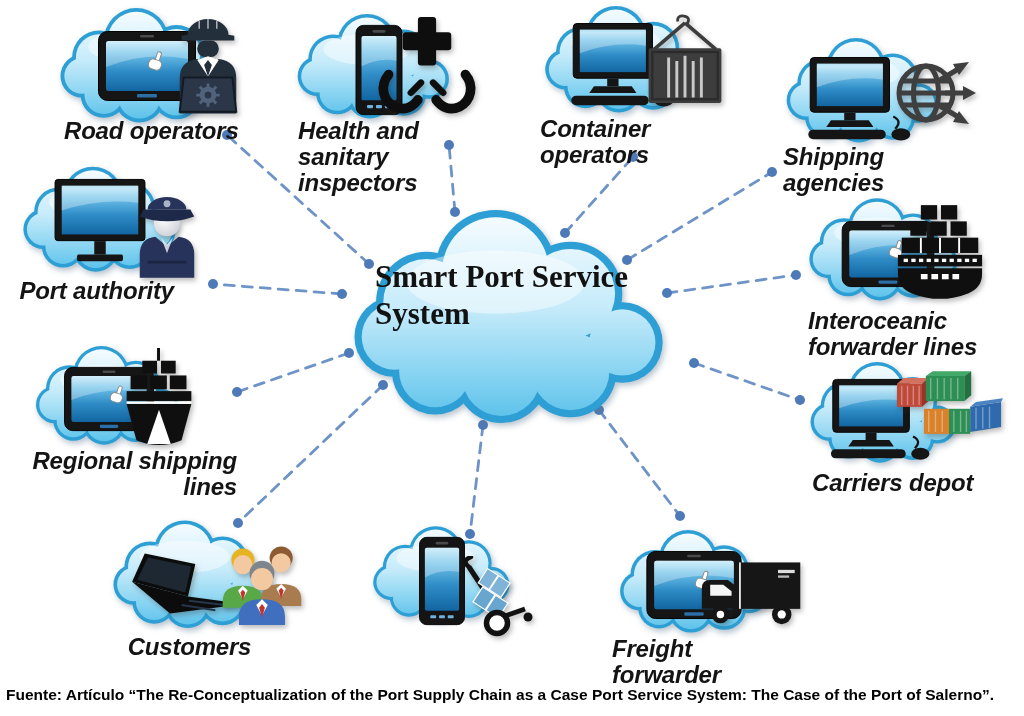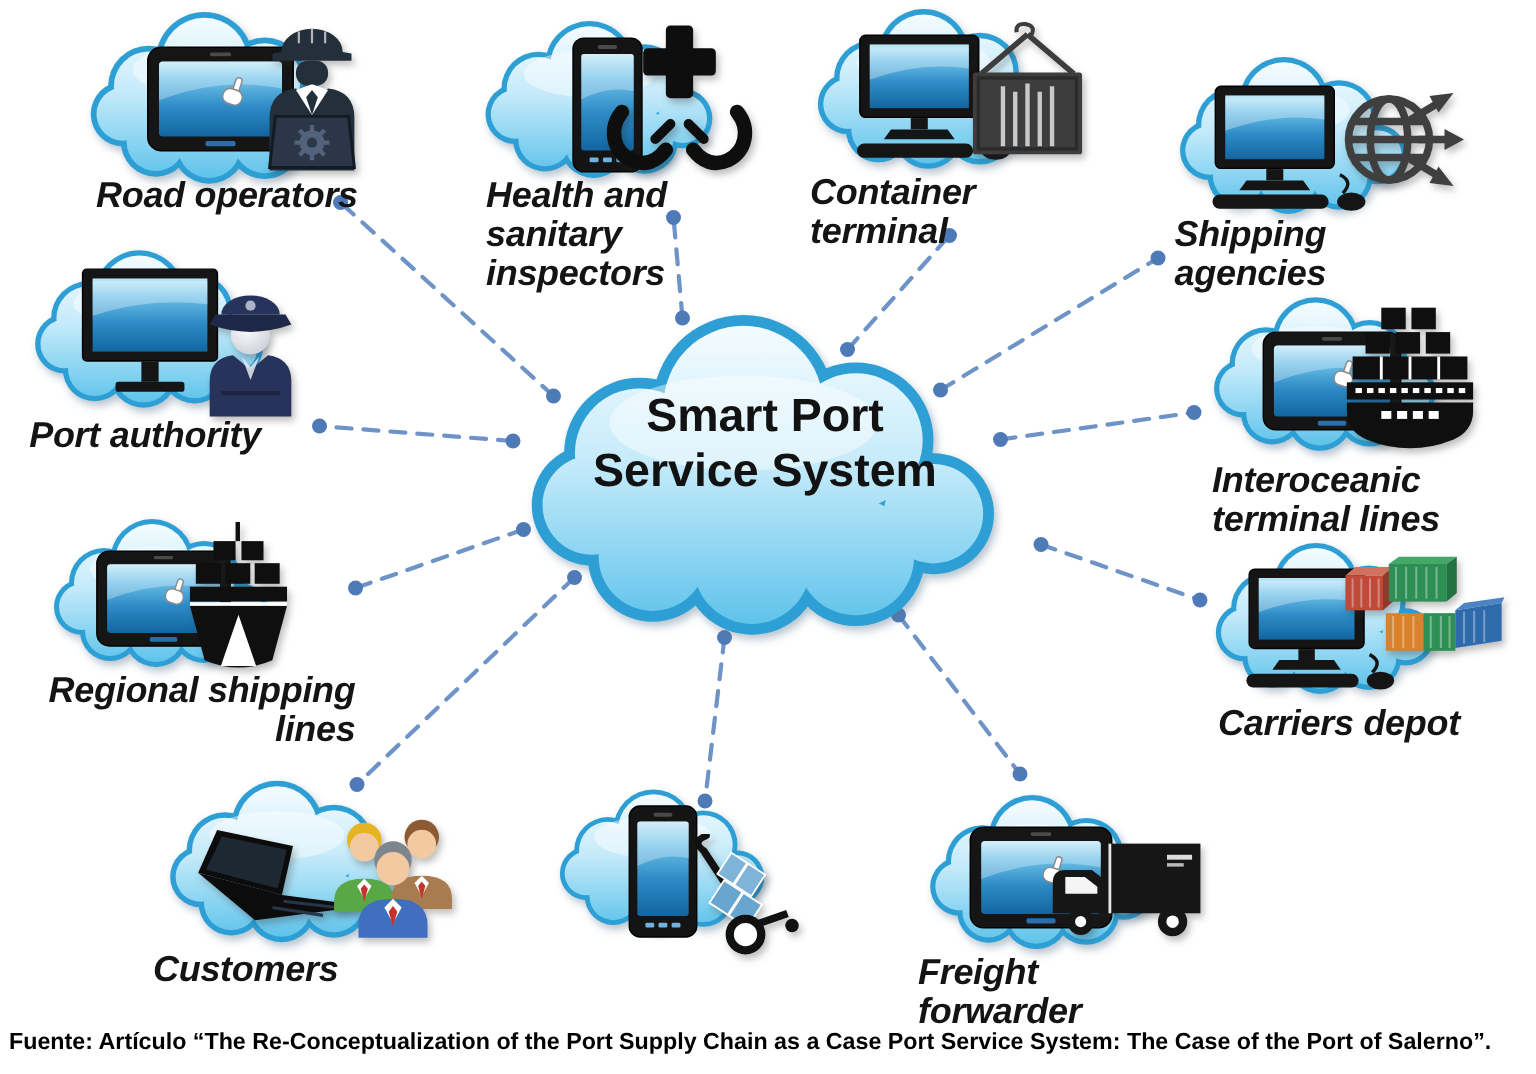--- a/index.html
+++ b/index.html
@@ -10,21 +10,21 @@
   .abs{position:absolute;}
   svg{display:block;overflow:visible;}
   .cloud{filter:drop-shadow(2px 3px 3px rgba(90,120,145,.45));}
   .icon{filter:drop-shadow(2px 3px 2.5px rgba(40,40,40,.30));}
   .node-label{
     font-style:italic;font-weight:bold;font-size:24px;line-height:26px;
     color:#141414;letter-spacing:-0.2px;white-space:normal;
   }
   .center-title{
     font-weight:bold;font-size:31px;line-height:37px;color:#121212;
-    text-align:center;letter-spacing:0;
+    text-align:left;letter-spacing:0;font-family:Liberation Serif, serif;
   }
   .caption{font-weight:bold;font-size:15.5px;color:#000;white-space:nowrap;}
   #connector-layer{position:absolute;left:0;top:0;z-index:1;}
   .node,.center-node{z-index:2;}
 </style>
 </head>
 <body>
 
 <svg width="0" height="0" style="position:absolute" aria-hidden="true">
   <defs>
@@ -350,21 +350,21 @@
     </svg>
   <svg class="abs" style="left:40px;top:22px;width:102px;height:72px;">
       <use href="#icoTablet"></use>
     </svg>
   <svg class="icon abs" style="left:114px;top:0;width:76px;height:106px;">
       <use href="#icoWorker"></use>
     </svg>
   <div class="node-label abs" style="left:8px;top:110px;width:185px;">Road operators</div>
 </div>
 
-<div class="node abs" style="left:321px;top:14px;width:200px;height:160px;">
+<div class="node abs" style="left:295px;top:14px;width:200px;height:160px;">
   <svg class="cloud abs" style="left:0;top:0;width:158px;height:106px;">
       <use href="#cloudShape"></use>
     </svg>
   <svg class="abs" style="left:57px;top:10px;width:54px;height:92px;">
       <use href="#icoPhone"></use>
     </svg>
   <svg class="icon abs" style="left:80px;top:2px;width:104px;height:106px;">
       <use href="#icoCrossHands"></use>
     </svg>
   <div class="node-label abs" style="left:3px;top:104px;width:178px;">Health and sanitary inspectors</div>
@@ -373,21 +373,21 @@
 <div class="node abs" style="left:543px;top:6px;width:190px;height:140px;">
   <svg class="cloud abs" style="left:0;top:0;width:160px;height:108px;">
       <use href="#cloudShape"></use>
     </svg>
   <svg class="abs" style="left:17px;top:16px;width:118px;height:87px;">
       <use href="#icoDesktop"></use>
     </svg>
   <svg class="icon abs" style="left:102px;top:6px;width:80px;height:100px;">
       <use href="#icoCraneBox"></use>
     </svg>
-  <div class="node-label abs" style="left:-3px;top:110px;width:185px;">Container terminal</div>
+  <div class="node-label abs" style="left:-3px;top:110px;width:185px;">Container operators</div>
 </div>
 
 <div class="node abs" style="left:785px;top:38px;width:200px;height:135px;">
   <svg class="cloud abs" style="left:0;top:0;width:156px;height:106px;">
       <use href="#cloudShape"></use>
     </svg>
   <svg class="abs" style="left:12px;top:18px;width:118px;height:87px;">
       <use href="#icoDesktop"></use>
     </svg>
   <svg class="icon abs" style="left:105px;top:14px;width:92px;height:82px;">
@@ -412,21 +412,21 @@
 <div class="node abs" style="left:808px;top:198px;width:200px;height:160px;">
   <svg class="cloud abs" style="left:0;top:0;width:152px;height:104px;">
       <use href="#cloudShape"></use>
     </svg>
   <svg class="abs" style="left:32px;top:22px;width:96px;height:68px;">
       <use href="#icoTablet"></use>
     </svg>
   <svg class="icon abs" style="left:88px;top:4px;width:88px;height:100px;">
       <use href="#icoBigShip"></use>
     </svg>
-  <div class="node-label abs" style="left:0;top:110px;width:195px;">Interoceanic terminal lines</div>
+  <div class="node-label abs" style="left:0;top:110px;width:195px;">Interoceanic forwarder lines</div>
 </div>
 
 <div class="node abs" style="left:33px;top:346px;width:210px;height:135px;">
   <svg class="cloud abs" style="left:0;top:0;width:150px;height:100px;">
       <use href="#cloudShape"></use>
     </svg>
   <svg class="abs" style="left:29px;top:20px;width:94px;height:66px;">
       <use href="#icoTablet"></use>
     </svg>
   <svg class="icon abs" style="left:87px;top:2px;width:78px;height:100px;">
@@ -451,21 +451,21 @@
 <div class="node abs" style="left:112px;top:520px;width:200px;height:140px;">
   <svg class="cloud abs" style="left:0;top:0;width:160px;height:110px;">
       <use href="#cloudShape"></use>
     </svg>
   <svg class="icon abs" style="left:18px;top:32px;width:118px;height:66px;">
       <use href="#icoLaptop"></use>
     </svg>
   <svg class="icon abs" style="left:104px;top:16px;width:92px;height:90px;">
       <use href="#icoPeople"></use>
     </svg>
-  <div class="node-label abs" style="left:-10px;top:114px;width:175px;">Customers</div>
+  <div class="node-label abs" style="left:-10px;top:114px;width:175px;text-align:center;">Customers</div>
 </div>
 
 <div class="node abs" style="left:372px;top:524px;width:190px;height:135px;">
   <svg class="cloud abs" style="left:0;top:0;width:140px;height:100px;">
       <use href="#cloudShape"></use>
     </svg>
   <svg class="abs" style="left:44px;top:12px;width:52px;height:90px;">
       <use href="#icoPhone"></use>
     </svg>
   <svg class="icon abs" style="left:86px;top:32px;width:94px;height:82px;">

